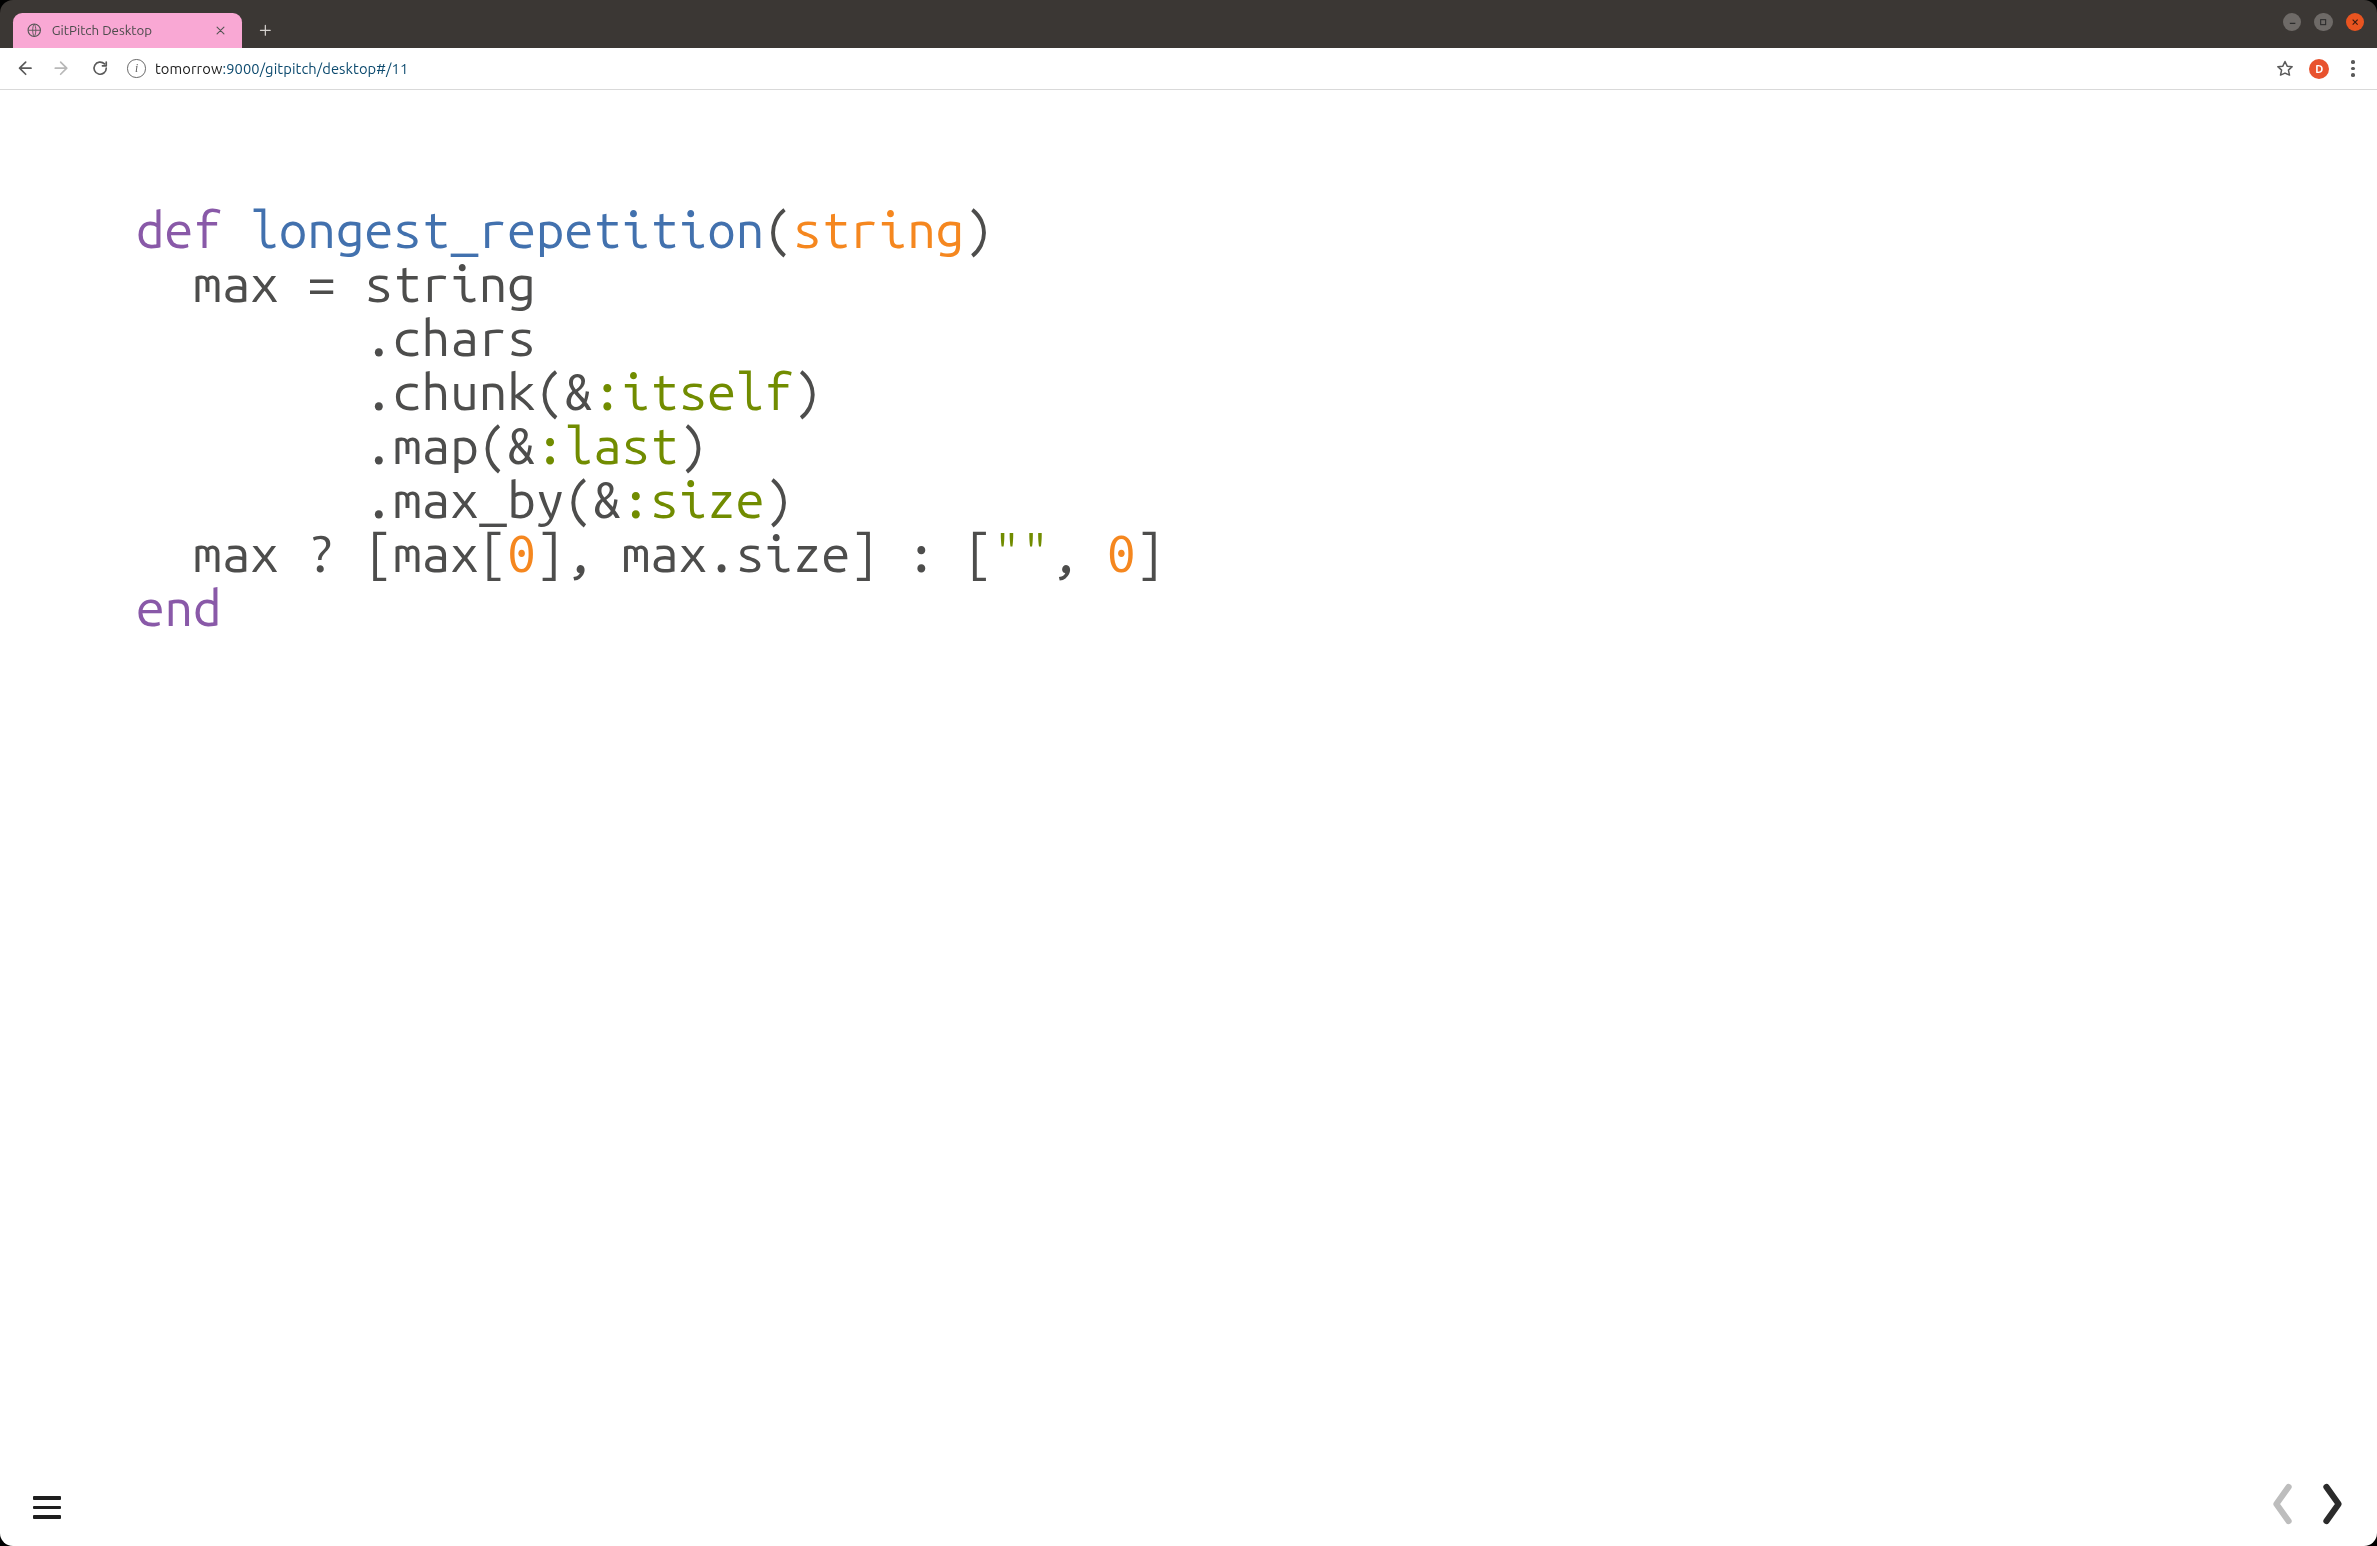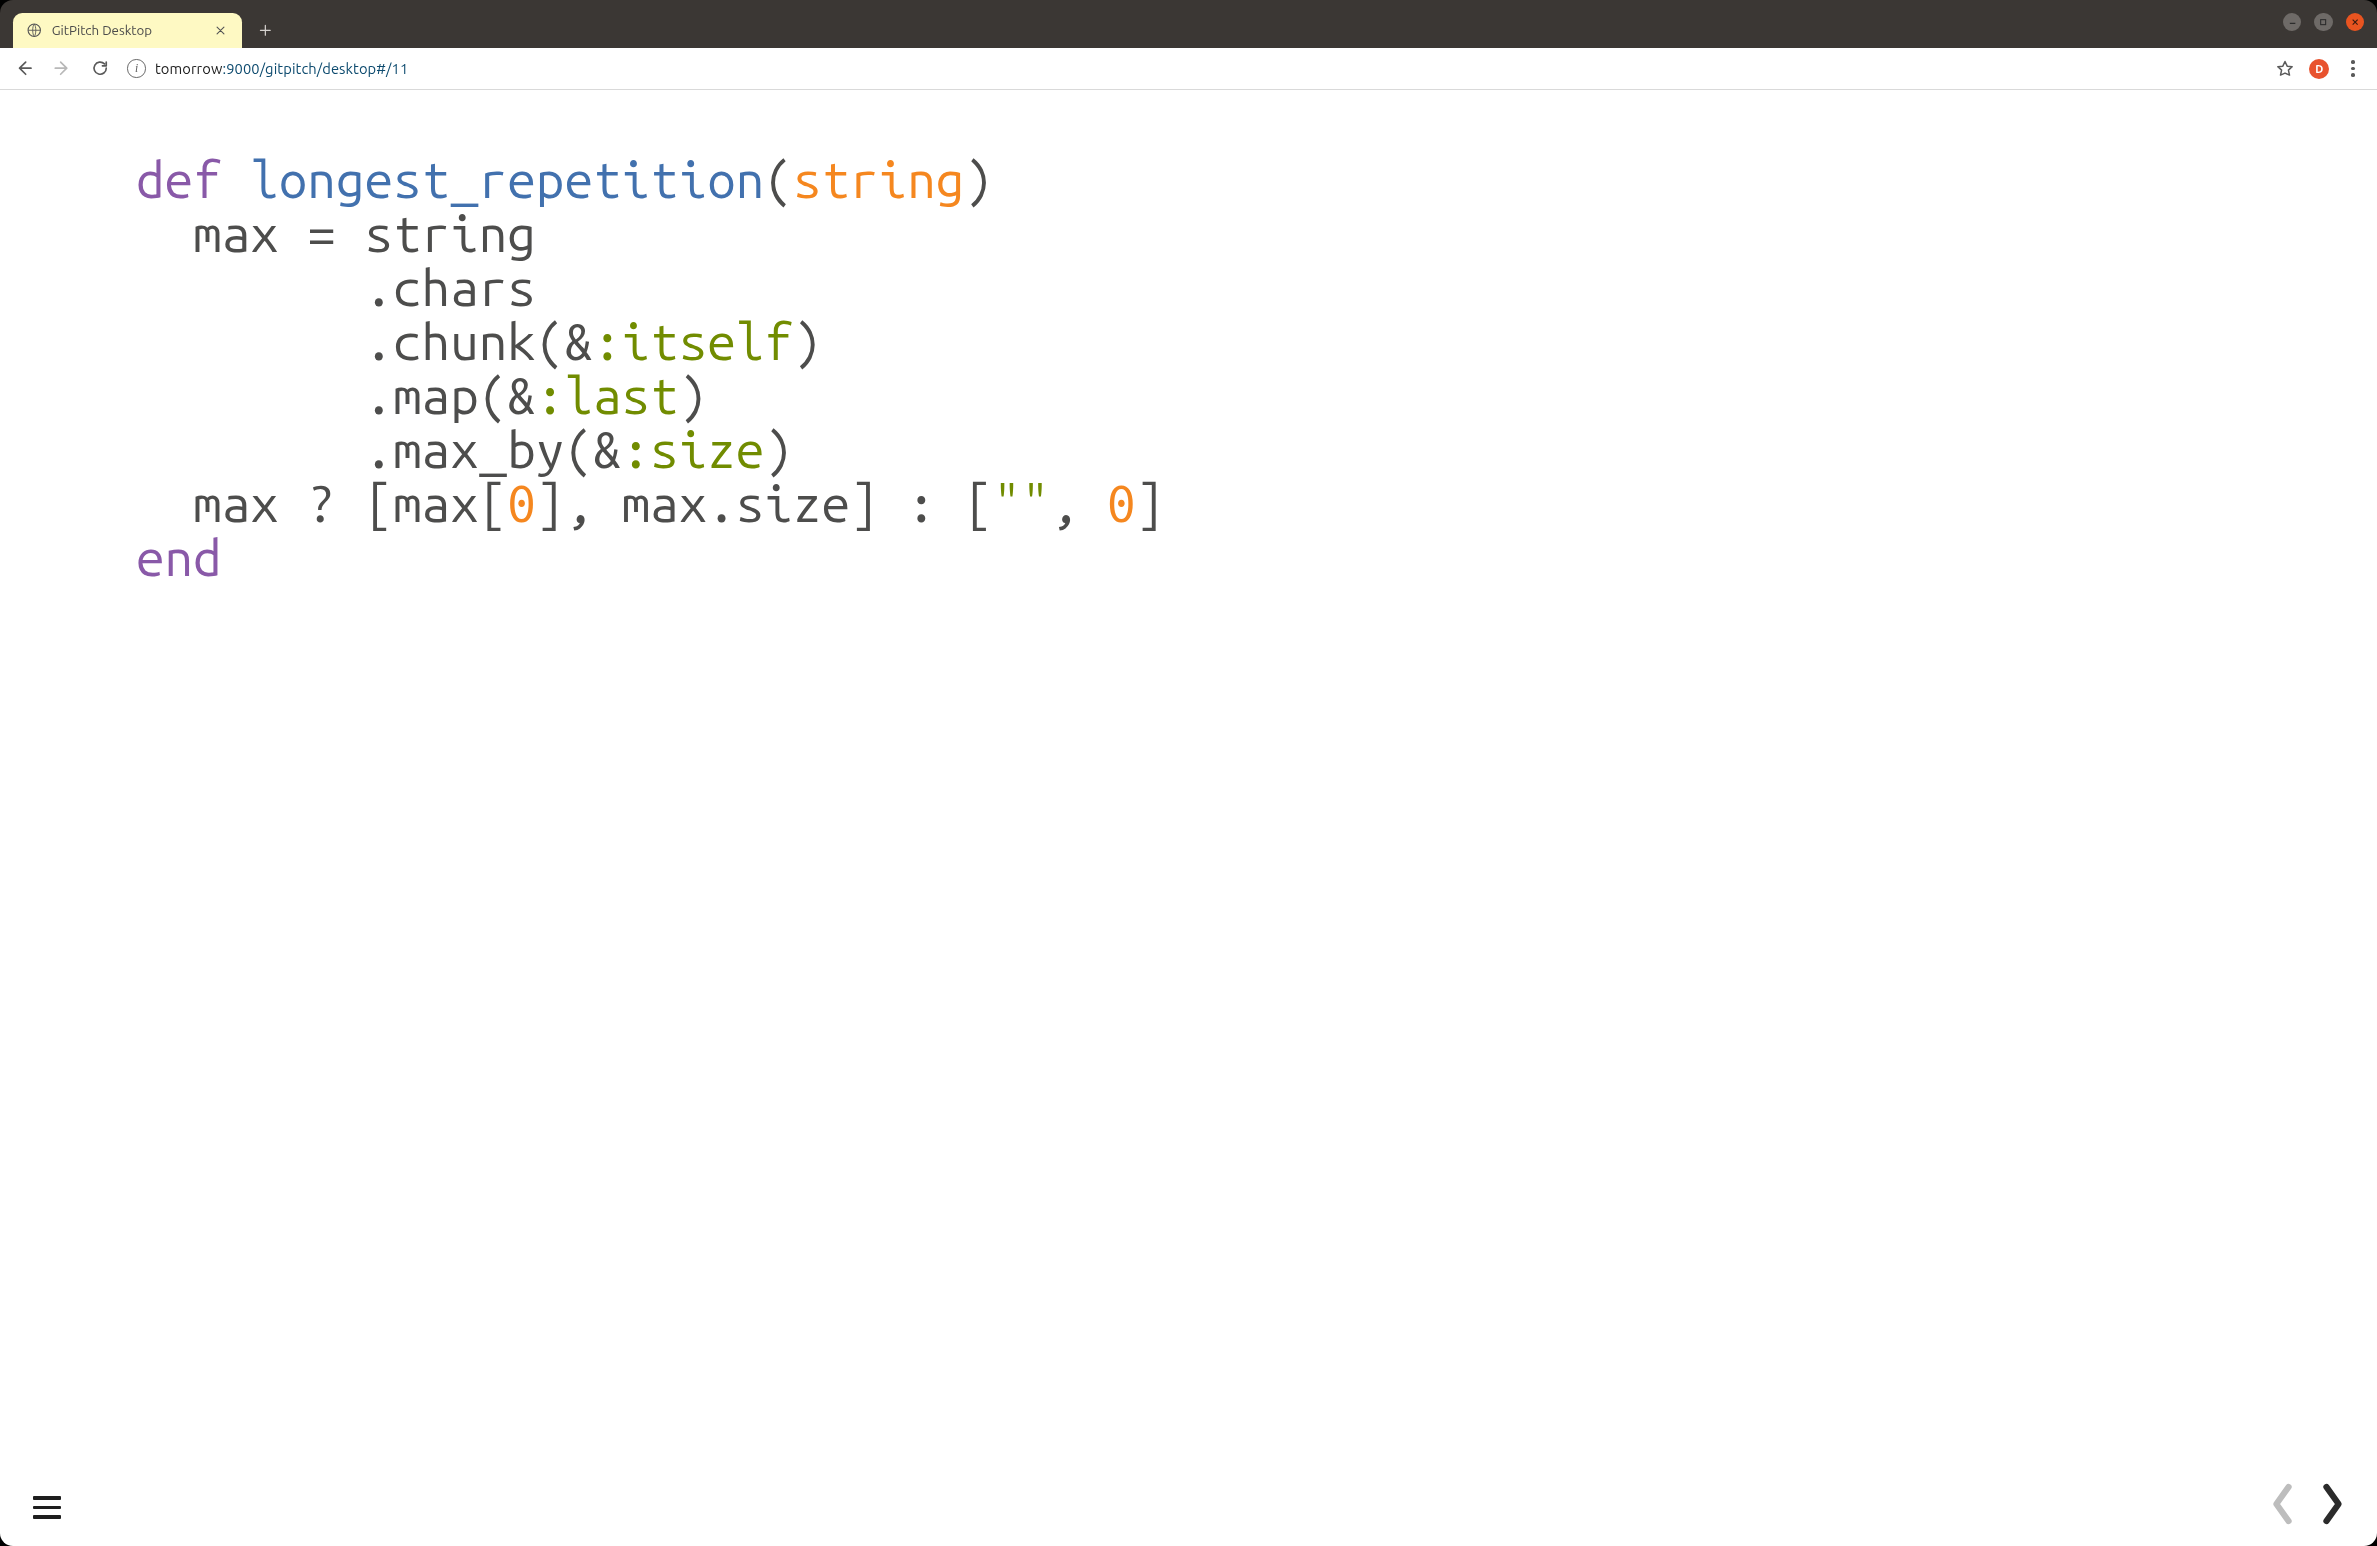--- a/index.html
+++ b/index.html
@@ -21,21 +21,21 @@
     display: flex;
     align-items: flex-end;
     justify-content: space-between;
     padding: 0 0 0 13px;
     position: relative;
   }
   .tab-strip { display: flex; align-items: flex-end; height: 100%; gap: 0; }
   .tab {
     display: flex; align-items: center;
     height: 35px;
-    background: #fef9c3;
+    background: #f9a8d4;
     border-top-left-radius: 9.2px;
     border-top-right-radius: 9.2px;
     padding: 0 13px 0 13px;
     gap: 9.2px;
     min-width: 229px;
     position: relative;
   }
   .tab .favicon {
     width: 16.5px; height: 16.5px;
     display: flex; align-items: center; justify-content: center;
@@ -113,21 +113,21 @@
     overflow:hidden;
   }
   .slide-title {
     margin-top: 37px;
     font-family: "Ubuntu Mono","DejaVu Sans Mono","Menlo","Consolas",monospace;
     font-size: 28px;
     color: #6d6d6d;
     letter-spacing: 0.3px;
   }
   pre.code {
-    margin-top: 62px;
+    margin-top: 112px;
     align-self: flex-start;
     padding-left: 136px;
     font-family: "Ubuntu Mono","DejaVu Sans Mono","Menlo","Consolas",monospace;
     font-size: 51px;
     line-height: 1.06;
     color: #4d4d4c;
     white-space: pre;
     font-weight: 400;
   }
   .c-kw   { color: #8959a8; }

